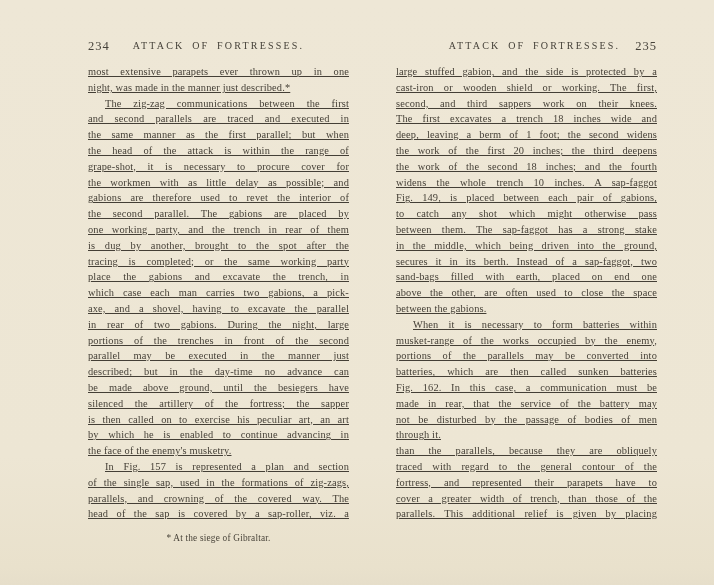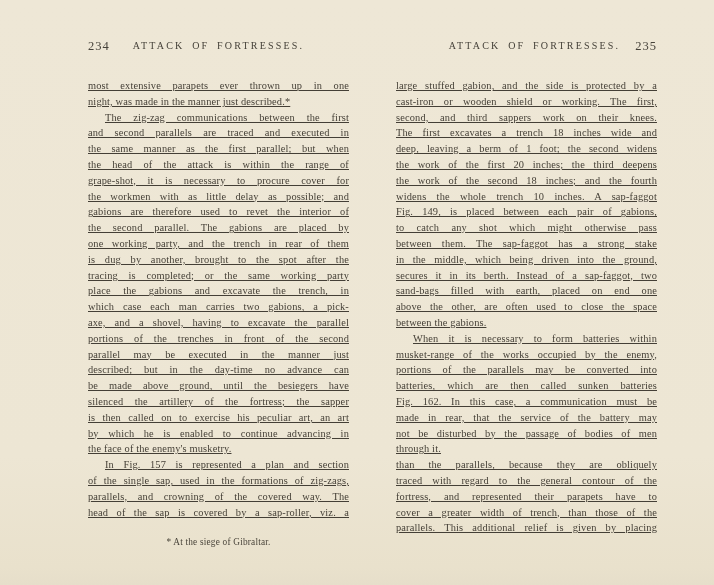--- a/index.html
+++ b/index.html
@@ -19,21 +19,21 @@
     position: absolute;
     top: 40px;
     width: 261px;
   }
   .page-left  { left: 88px; }
   .page-right { left: 396px; }
 
   .page-header {
     position: relative;
     height: 17px;
-    margin-bottom: 21px;
+    margin-bottom: 7px;
     text-decoration: underline;
   }
   .running-title {
     position: absolute;
     left: 0; right: 0;
     text-align: center;
     font-size: 10px;
     letter-spacing: 2.2px;
     word-spacing: 3px;
     color: #46423a;
@@ -58,21 +58,21 @@
   .line {
     text-align: justify;
     text-align-last: justify;
     white-space: normal;
     letter-spacing: 0.15px;
   }
   .line.end { text-align-last: left; }
   .line.indent { text-indent: 17px; }
 
   .footnote {
-    margin-top: 17px;
+    margin-top: 11px;
     text-align: center;
     font-size: 9.3px;
     letter-spacing: 0.2px;
     color: #4a453b;
   }
 </style>
 </head>
 <body>
 
 <div class="scan">
@@ -92,20 +92,21 @@
         <div class="line">grape-shot, it is necessary to procure cover for</div>
         <div class="line">the workmen with as little delay as possible; and</div>
         <div class="line">gabions are therefore used to revet the interior of</div>
         <div class="line">the second parallel. The gabions are placed by</div>
         <div class="line">one working party, and the trench in rear of them</div>
         <div class="line">is dug by another, brought to the spot after the</div>
         <div class="line">tracing is completed; or the same working party</div>
         <div class="line">place the gabions and excavate the trench, in</div>
         <div class="line">which case each man carries two gabions, a pick-</div>
         <div class="line">axe, and a shovel, having to excavate the parallel</div>
+        <div class="line">in rear of two gabions. During the night, large</div>
         <div class="line">portions of the trenches in front of the second</div>
         <div class="line">parallel may be executed in the manner just</div>
         <div class="line">described; but in the day-time no advance can</div>
         <div class="line">be made above ground, until the besiegers have</div>
         <div class="line">silenced the artillery of the fortress; the sapper</div>
         <div class="line">is then called on to exercise his peculiar art, an art</div>
         <div class="line">by which he is enabled to continue advancing in</div>
         <div class="line end">the face of the enemy's musketry.</div>
         <div class="line indent">In Fig. 157 is represented a plan and section</div>
         <div class="line">of the single sap, used in the formations of zig-zags,</div>

